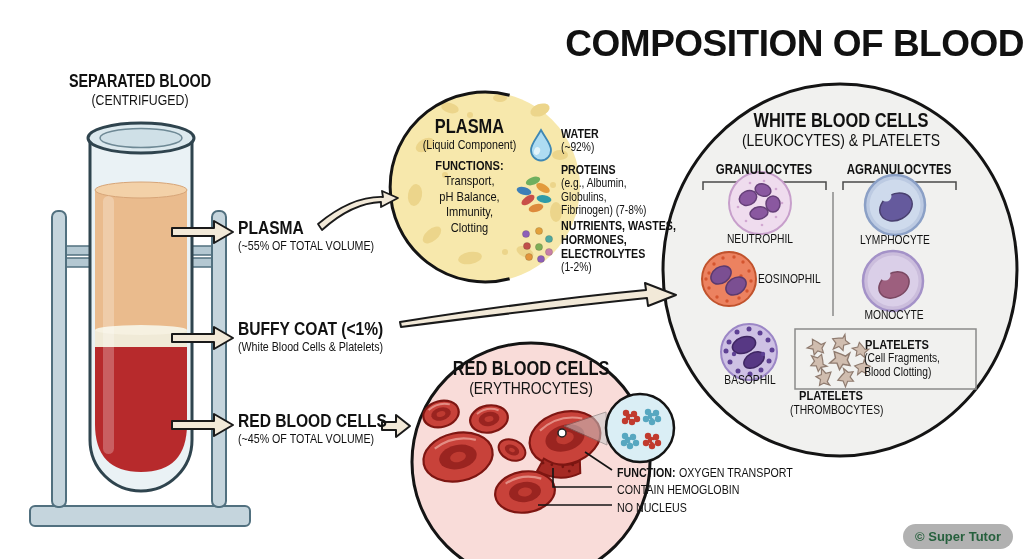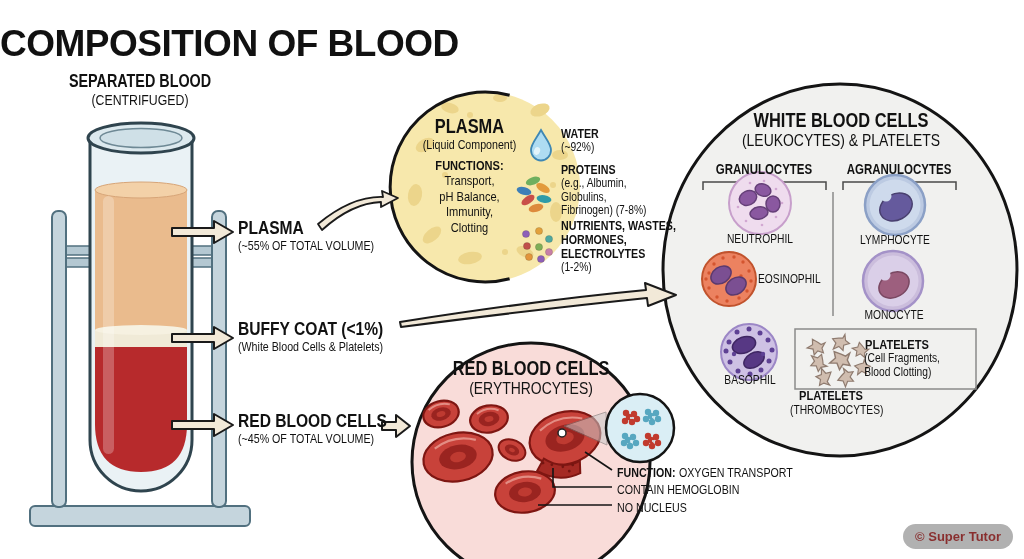--- a/index.html
+++ b/index.html
@@ -4,21 +4,21 @@
 <style>
   html,body{margin:0;padding:0;background:#fff;}
   #canvas{position:relative;width:1024px;height:559px;background:#fff;overflow:hidden;
           font-family:"Liberation Sans",sans-serif;color:#111;}
   svg{position:absolute;left:0;top:0;}
   .t{position:absolute;white-space:nowrap;}
   .cond{transform:scaleX(.82);transform-origin:0 0;}
   .condc{transform:scaleX(.82);transform-origin:50% 0;}
   .ctr{text-align:center;}
   .b{font-weight:700;}
-  #title{left:0;top:23px;width:1024px;text-align:left;font-size:37px;font-weight:700;letter-spacing:-.5px;}
+  #title{left:0;top:23px;width:1024px;text-align:right;font-size:37px;font-weight:700;letter-spacing:-.5px;}
   #tube-label{left:30px;top:72px;width:220px;}
   #tube-label .l1{font-size:17.5px;line-height:19px;}
   #tube-label .l2{font-size:15px;line-height:17px;}
   .layerlbl .nm{font-size:19px;line-height:21px;font-weight:700;}
   .layerlbl .dt{font-size:13px;line-height:15px;}
   #lbl-plasma{left:238px;top:217px;}
   #lbl-buffy{left:238px;top:318px;}
   #lbl-rbc{left:238px;top:410px;}
   #plasma-title{left:392px;top:115px;width:155px;}
   #plasma-title .tt{font-size:20px;line-height:22px;font-weight:700;}
@@ -49,21 +49,21 @@
   #lbl-lymphocyte{left:840px;top:233px;width:110px;}
   #lbl-monocyte{left:840px;top:308px;width:108px;}
   #plt-box-text{left:857px;top:337px;width:80px;}
   #plt-box-text .pt{font-size:13.5px;line-height:15px;font-weight:700;}
   #plt-box-text .pl{font-size:12.5px;line-height:13.5px;}
   #plt-label{left:781px;top:388px;width:100px;}
   #plt-label .pt{font-size:13.5px;line-height:15px;font-weight:700;}
   #plt-label .pl{font-size:12.5px;line-height:14px;}
   #watermark{left:903px;top:524px;width:110px;height:25px;background:#ababab;opacity:.92;
              border-radius:13px;text-align:center;}
-  #watermark span{font-size:13px;font-weight:700;color:#7f1d1d;line-height:25px;}
+  #watermark span{font-size:13px;font-weight:700;color:#14532d;line-height:25px;}
 </style>
 </head>
 <body>
 
 <div id="canvas">
 
 <svg width="1024" height="559" viewBox="0 0 1024 559">
 
   <g>
     <ellipse cx="840" cy="270" rx="177" ry="186" fill="#F1F1EF" stroke="#141414" stroke-width="3"></ellipse>

